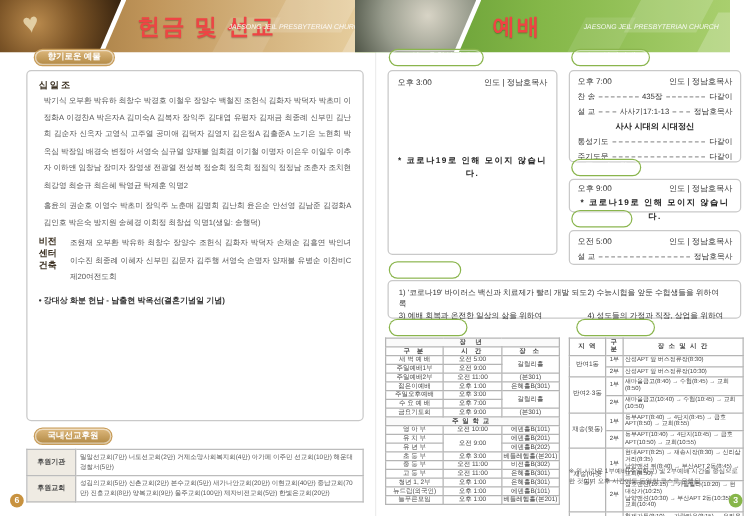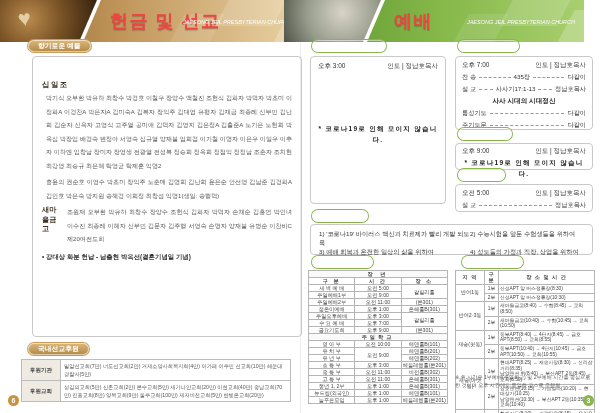--- a/index.html
+++ b/index.html
@@ -34,21 +34,21 @@
          font-size:6.8px;font-weight:bold;color:#fff;white-space:nowrap;z-index:4;}
   .badge.tan{background:linear-gradient(180deg,#ddb87d,#b28944);
              box-shadow:0 0 0 1px #c89c58,inset 0 0 0 1px rgba(255,255,255,.55);}
   .badge.grn{background:linear-gradient(180deg,#a9d06c,#72a332;
              );box-shadow:0 0 0 1px #8ab54d,inset 0 0 0 1px rgba(255,255,255,.5);}
 
   
   .box{position:absolute;background:#fff;border:1px solid #c9c9c9;border-radius:4px;box-sizing:border-box;}
 
   
-  .box1{left:21px;top:56px;width:270px;height:281px;padding:23px 9px;margin-left:11px;}
+  .box1{left:21px;top:56px;width:270px;height:281px;padding:6px 9px;}
   .sec-title{font-size:7.4px;font-weight:bold;color:#3d3223;letter-spacing:1.5px;}
   .names{font-size:6.1px;color:#555;line-height:13.5px;text-align:justify;margin:1px 0 3px 4px;}
   .vrow{display:flex;gap:5px;margin-top:2px;}
   .vlabel{width:16px;font-size:7.2px;font-weight:bold;color:#3d3223;line-height:9.5px;word-break:break-all;}
   .vrow .names{flex:1;margin-top:0;}
   .bullet{font-size:6.4px;font-weight:bold;color:#333;margin-top:4px;}
   .t1{position:absolute;left:21px;top:359px;width:270px;border-collapse:collapse;table-layout:fixed;}
   .t1 td{border:1px solid #bcbcbc;font-size:5.2px;color:#555;padding:2px 3px;line-height:1.55;}
   .t1 .lbl{width:32px;background:#efebe3;text-align:center;font-weight:bold;color:#4a4a4a;font-size:5.6px;}
 
@@ -109,21 +109,21 @@
 
   <div class="box box1">
     <div>
       <div class="sec-title">십일조</div>
       <div class="names">박기식 오부환 박유하 최창수 박경호 이철우 장양수 백철진 조헌식 김화자 박덕자 박초미 이정화A 이경찬A 박은자A 김미숙A 김복자 장익주 김대엽 유평자 김재금 최종례 신부민 김난희 김순자 신옥자 고영식 고주열 공미애 김덕자 김영지 김은정A 김출준A 노기은 노현희 박옥심 박장임 배경숙 변정아 서영숙 심규열 양재불 엄희겸 이기철 이명자 이은우 이일우 이추자 이하얜 임창남 장미자 장영생 전광열 전성복 정승희 정옥희 정점익 정정남 조춘자 조치현 최강영 최승규 최은혜 탁영균 탁제훈 익명2</div>
     </div>
     <div>
       <div class="names">홍윤의 권순호 이영수 박초미 장익주 노춘매 김명희 김난희 윤은순 안선영 김남준 김경화A 김인호 박은숙 방지원 송혜경 이희정 최창섭 익명1(생일: 송행덕)</div>
     </div>
     <div class="vrow">
-      <div class="vlabel">새마을금고</div>
+      <div class="vlabel">비전센터건축</div>
       <div class="names">조원재 오부환 박유하 최창수 장양수 조헌식 김화자 박덕자 손채순 김흥연 박인녀 이수진 최종례 이혜자 신부민 김문자 김주행 서영숙 손명자 양재불 유병순 이찬비C 제20여전도회</div>
     </div>
     <div class="bullet">• 강대상 화분 헌납 - 남출현 박옥선(결혼기념일 기념)</div>
   </div>
 
   <div class="badge tan" style="left:28px;top:343px;">국내선교후원</div>
 
   <table class="t1">
     <tbody>
         <tr>

